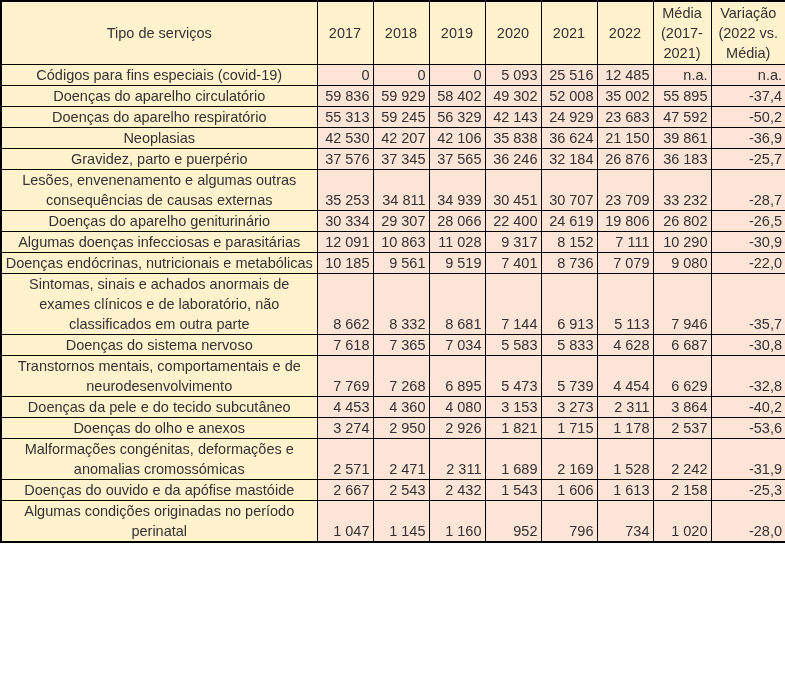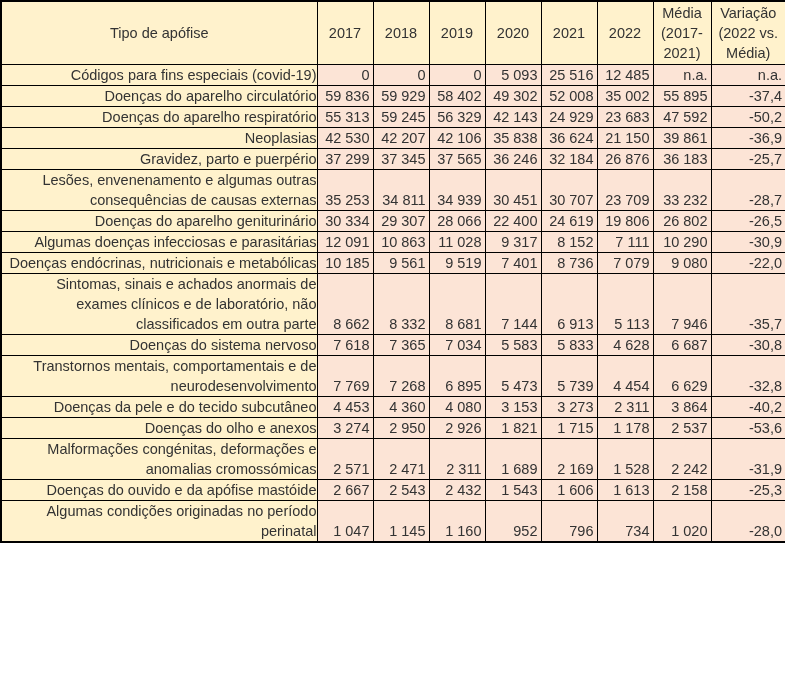--- a/index.html
+++ b/index.html
@@ -30,21 +30,21 @@
     background: #FFF2CC;
     text-align: center;
     vertical-align: middle;
     height: 60px;
     white-space: pre-line;
     padding: 1px 2px;
     margin-top: 47px;
   }
   td.lbl {
     background: #FFF2CC;
-    text-align: right;
+    text-align: center;
     vertical-align: bottom;
     padding: 0 0;
   }
   td.num {
     background: #FCE4D6;
     text-align: right;
     vertical-align: bottom;
     padding: 0 3px;
     white-space: nowrap;
   }
@@ -60,21 +60,21 @@
       <col style="width:56px">
       <col style="width:56px">
       <col style="width:56px">
       <col style="width:56px">
       <col style="width:56px">
       <col style="width:58px">
       <col style="width:75px">
     </colgroup>
     <thead>
       <tr>
-        <th>Tipo de apófise</th>
+        <th>Tipo de serviços</th>
         <th>2017</th>
         <th>2018</th>
         <th>2019</th>
         <th>2020</th>
         <th>2021</th>
         <th>2022</th>
         <th>Média
 (2017-
 2021)</th>
         <th>Variação
@@ -122,21 +122,21 @@
           <td class="num">42 207</td>
           <td class="num">42 106</td>
           <td class="num">35 838</td>
           <td class="num">36 624</td>
           <td class="num">21 150</td>
           <td class="num">39 861</td>
           <td class="num">-36,9</td>
         </tr>
         <tr>
           <td class="lbl">Gravidez, parto e puerpério</td>
-          <td class="num">37 299</td>
+          <td class="num">37 576</td>
           <td class="num">37 345</td>
           <td class="num">37 565</td>
           <td class="num">36 246</td>
           <td class="num">32 184</td>
           <td class="num">26 876</td>
           <td class="num">36 183</td>
           <td class="num">-25,7</td>
         </tr>
         <tr>
           <td class="lbl">Lesões, envenenamento e algumas outras consequências de causas externas</td>

